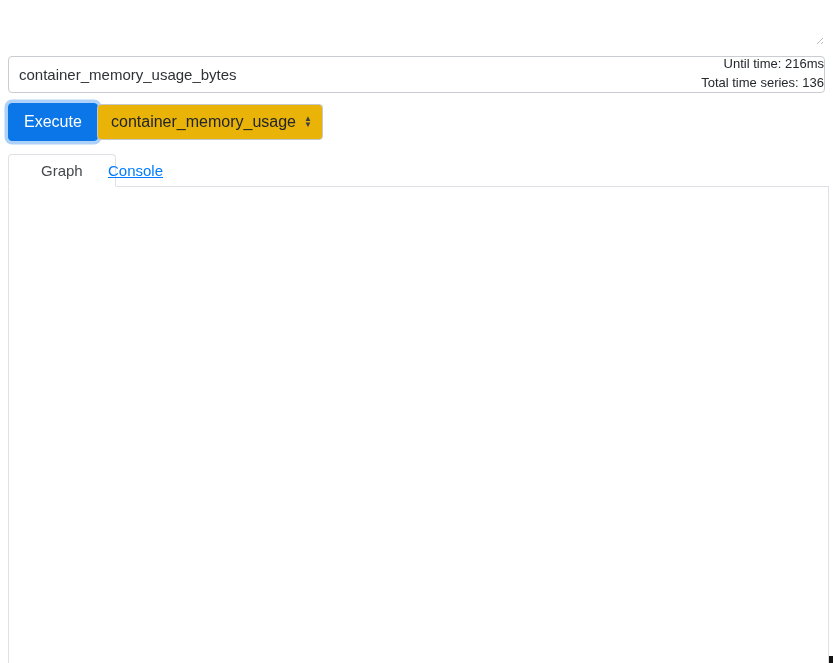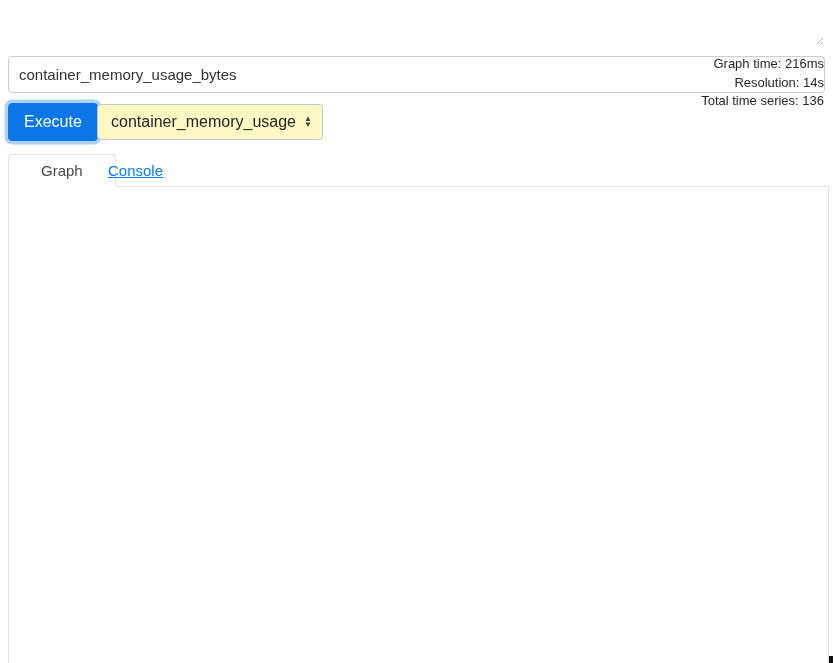--- a/index.html
+++ b/index.html
@@ -19,21 +19,21 @@
   
   #stats { right: 9px; top: 55px; text-align: right; font-size: 13px;
     color: #24282c; line-height: 18.5px; }
 
   
   #execute-btn { left: 8px; top: 103px; height: 38px; padding: 0 15px;
     background: #0b76e8; color: #ffffff; font-size: 16px; border: 1px solid #0b76e8;
     border-radius: 4px; box-shadow: 0 0 0 3.5px rgba(24,123,239,0.35); cursor: pointer;
     font-family: "Liberation Sans", sans-serif; }
   #metric-select { left: 97px; top: 104px; width: 226px; height: 36px;
-    border: 1px solid #c4c8cc; border-radius: 4px; background: #fef9c3;
+    border: 1px solid #c4c8cc; border-radius: 4px; background: #eab308;
     display: flex; align-items: center; padding: 0 10px 0 13px; cursor: pointer; }
   #metric-select .val { flex: 1; font-size: 16px; color: #212529;
     white-space: nowrap; overflow: hidden; }
   #metric-select .arrows { display: flex; flex-direction: column; align-items: center;
     margin-left: 6px; color: #3a3f44; }
   #metric-select .arrows span { font-size: 8px; line-height: 6.5px; }
 
   
   .tab { position: absolute; top: 154px; height: 33px; display: flex; align-items: center;
     padding: 0 32px; font-size: 15px; cursor: pointer; z-index: 3; }
@@ -89,22 +89,21 @@
 
   #legend-strip { left: 80px; top: 656px; width: 753px; height: 7px; background: #121212; }
 </style>
 </head>
 <body>
 
 <textarea id="query-box" class="abs" spellcheck="false" style="">container_memory_usage_bytes</textarea>
 <div id="resize-handle" class="abs"></div>
 
 <div id="stats" class="abs">
-  <div>Graph time: 216ms</div>
-  <div>Resolution: 14s</div>
+  <div>Until time: 216ms</div>
   <div>Total time series: 136</div>
 </div>
 
 <button id="execute-btn" class="abs">Execute</button>
 <div id="metric-select" class="abs">
   <span class="val">container_memory_usage</span>
   <span class="arrows">
     <span>▲</span>
       <span>▼</span>
   </span>

